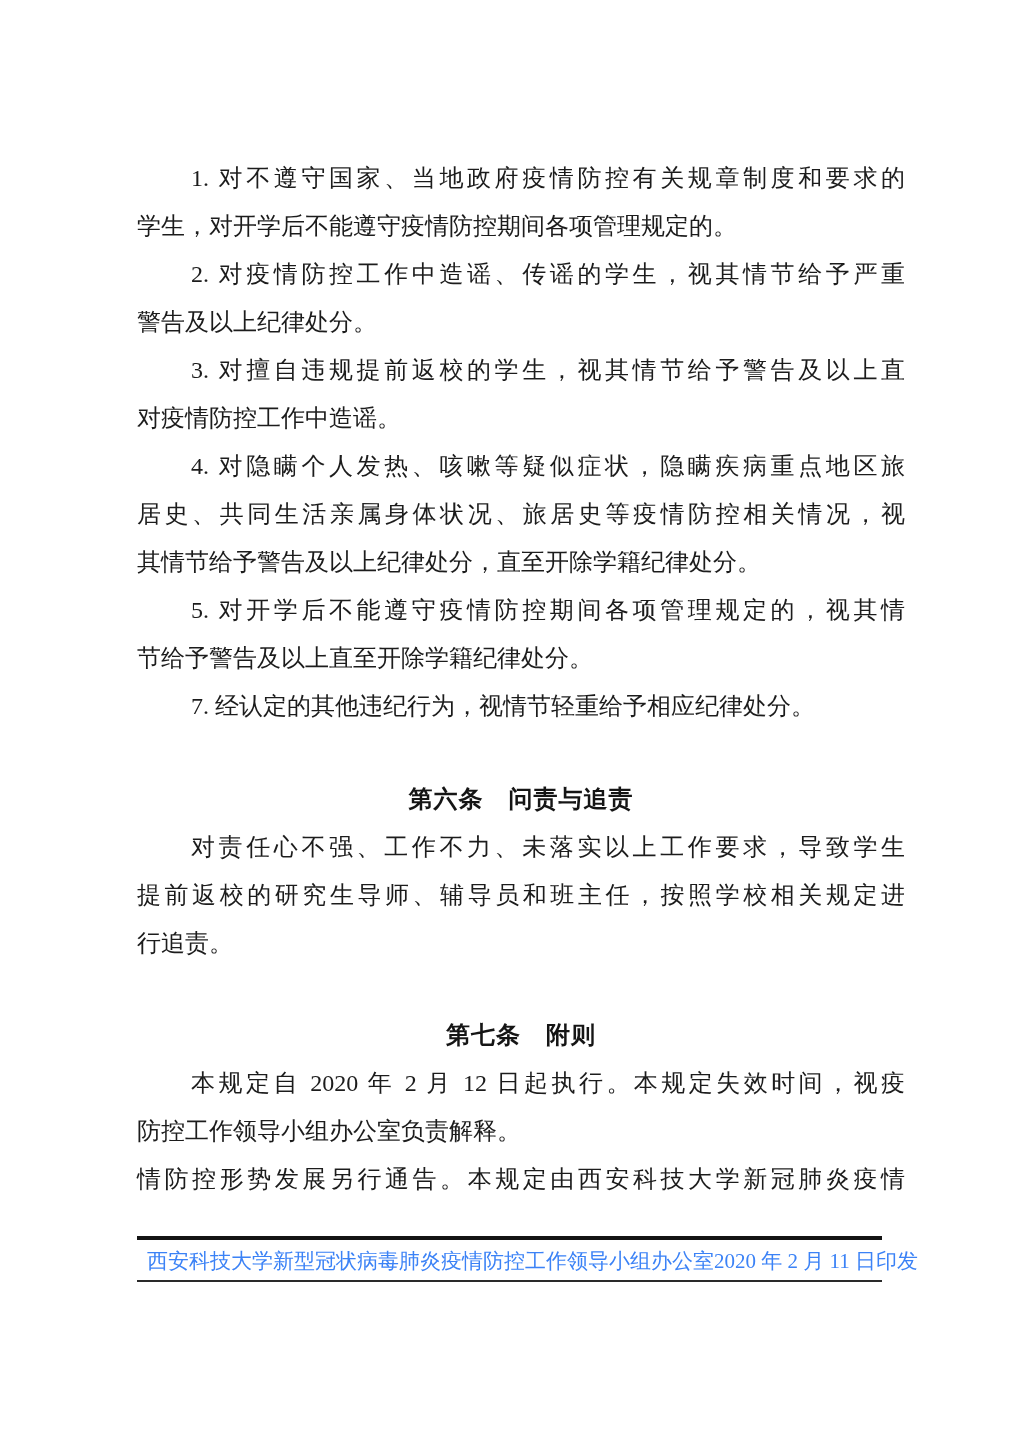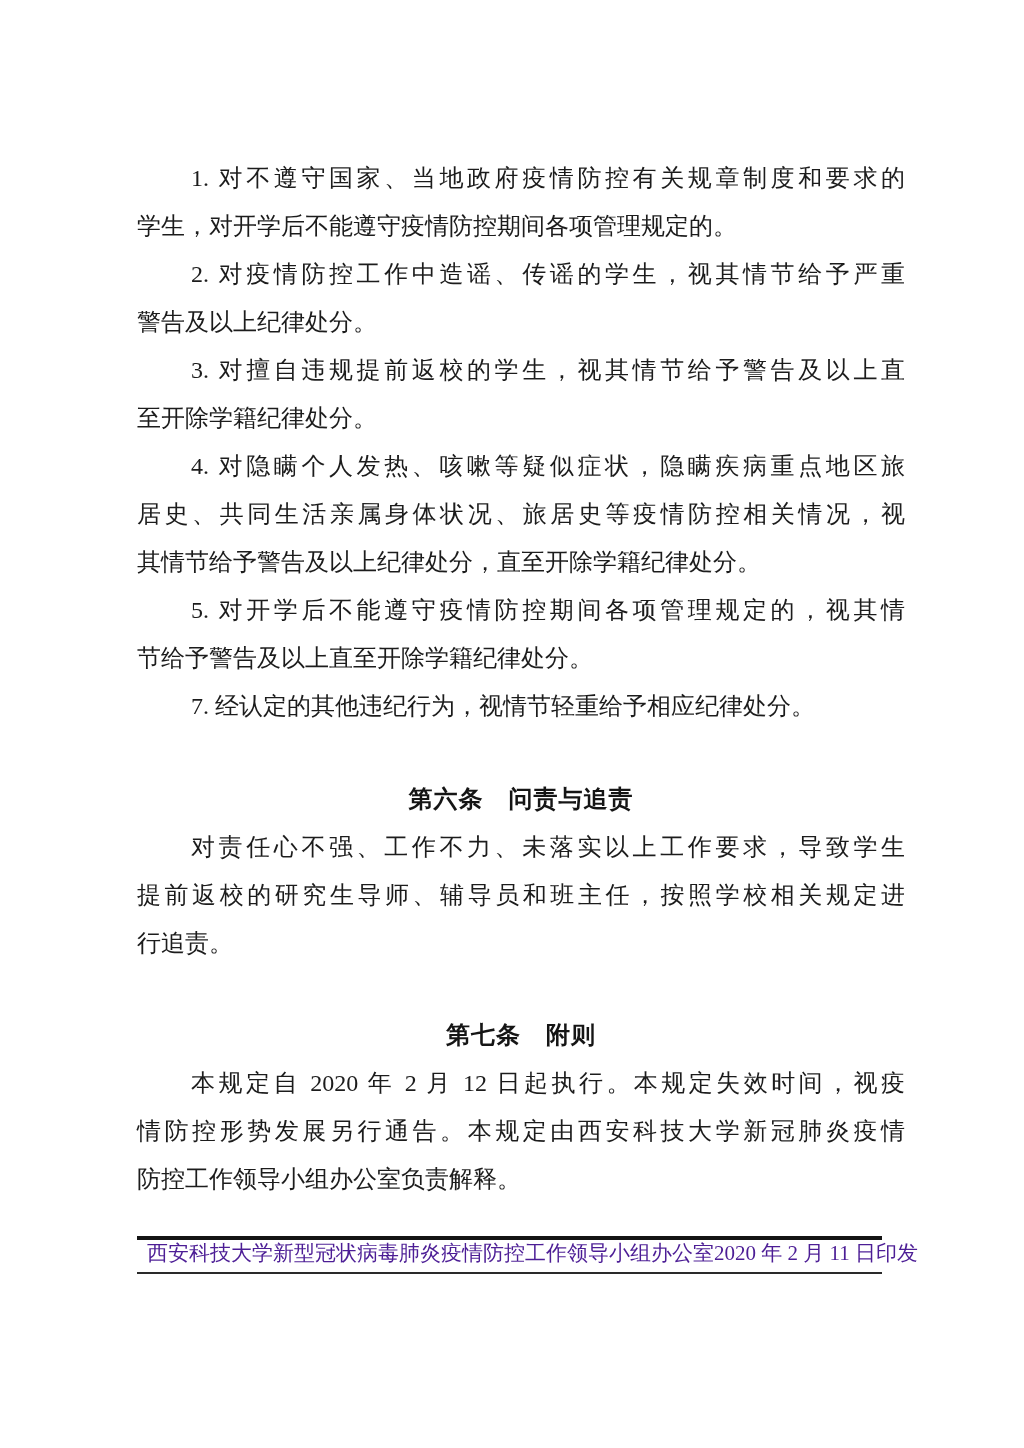--- a/index.html
+++ b/index.html
@@ -39,45 +39,45 @@
     color: #151515;
   }
   .heading.h6 { margin-top: 45px; }
   .heading.h7 { margin-top: 44px; }
   .footer { margin-top: 33px; width: 745px; }
   .rule-thick { height: 4px; background: #141414; }
   .footer-row {
     display: flex;
     justify-content: space-between;
     align-items: flex-end;
-    height: 34px;
+    height: 42px;
     border-bottom: 2px solid #2a2a2a;
     padding: 0 6px 5px 10px;
     font-size: 21px;
-    color: #4c1d95;
+    color: #3b82f6;
     white-space: nowrap;
   }
 </style>
 </head>
 <body>
 
 <div class="page">
 
   <section>
     <div class="para">
       <div class="line j first">1. 对不遵守国家、当地政府疫情防控有关规章制度和要求的</div>
       <div class="line">学生，对开学后不能遵守疫情防控期间各项管理规定的。</div>
     </div>
     <div class="para">
       <div class="line j first">2. 对疫情防控工作中造谣、传谣的学生，视其情节给予严重</div>
       <div class="line">警告及以上纪律处分。</div>
     </div>
     <div class="para">
       <div class="line j first">3. 对擅自违规提前返校的学生，视其情节给予警告及以上直</div>
-      <div class="line">至开除学籍纪律处分。</div>
+      <div class="line">对疫情防控工作中造谣。</div>
     </div>
     <div class="para">
       <div class="line j first">4. 对隐瞒个人发热、咳嗽等疑似症状，隐瞒疾病重点地区旅</div>
       <div class="line j">居史、共同生活亲属身体状况、旅居史等疫情防控相关情况，视</div>
       <div class="line">其情节给予警告及以上纪律处分，直至开除学籍纪律处分。</div>
     </div>
     <div class="para">
       <div class="line j first">5. 对开学后不能遵守疫情防控期间各项管理规定的，视其情</div>
       <div class="line">节给予警告及以上直至开除学籍纪律处分。</div>
     </div>
@@ -91,22 +91,22 @@
   <div class="para">
     <div class="line j first">对责任心不强、工作不力、未落实以上工作要求，导致学生</div>
     <div class="line j">提前返校的研究生导师、辅导员和班主任，按照学校相关规定进</div>
     <div class="line">行追责。</div>
   </div>
 
   <div class="heading h7">第七条　附则</div>
 
   <div class="para">
     <div class="line j first">本规定自 2020 年 2 月 12 日起执行。本规定失效时间，视疫</div>
+    <div class="line">防控工作领导小组办公室负责解释。</div>
     <div class="line j">情防控形势发展另行通告。本规定由西安科技大学新冠肺炎疫情</div>
-    <div class="line">防控工作领导小组办公室负责解释。</div>
   </div>
 
   <div class="footer">
     <div class="rule-thick"></div>
     <div class="footer-row">
       <span>西安科技大学新型冠状病毒肺炎疫情防控工作领导小组办公室</span>
       <span>2020 年 2 月 11 日印发</span>
     </div>
   </div>
 

